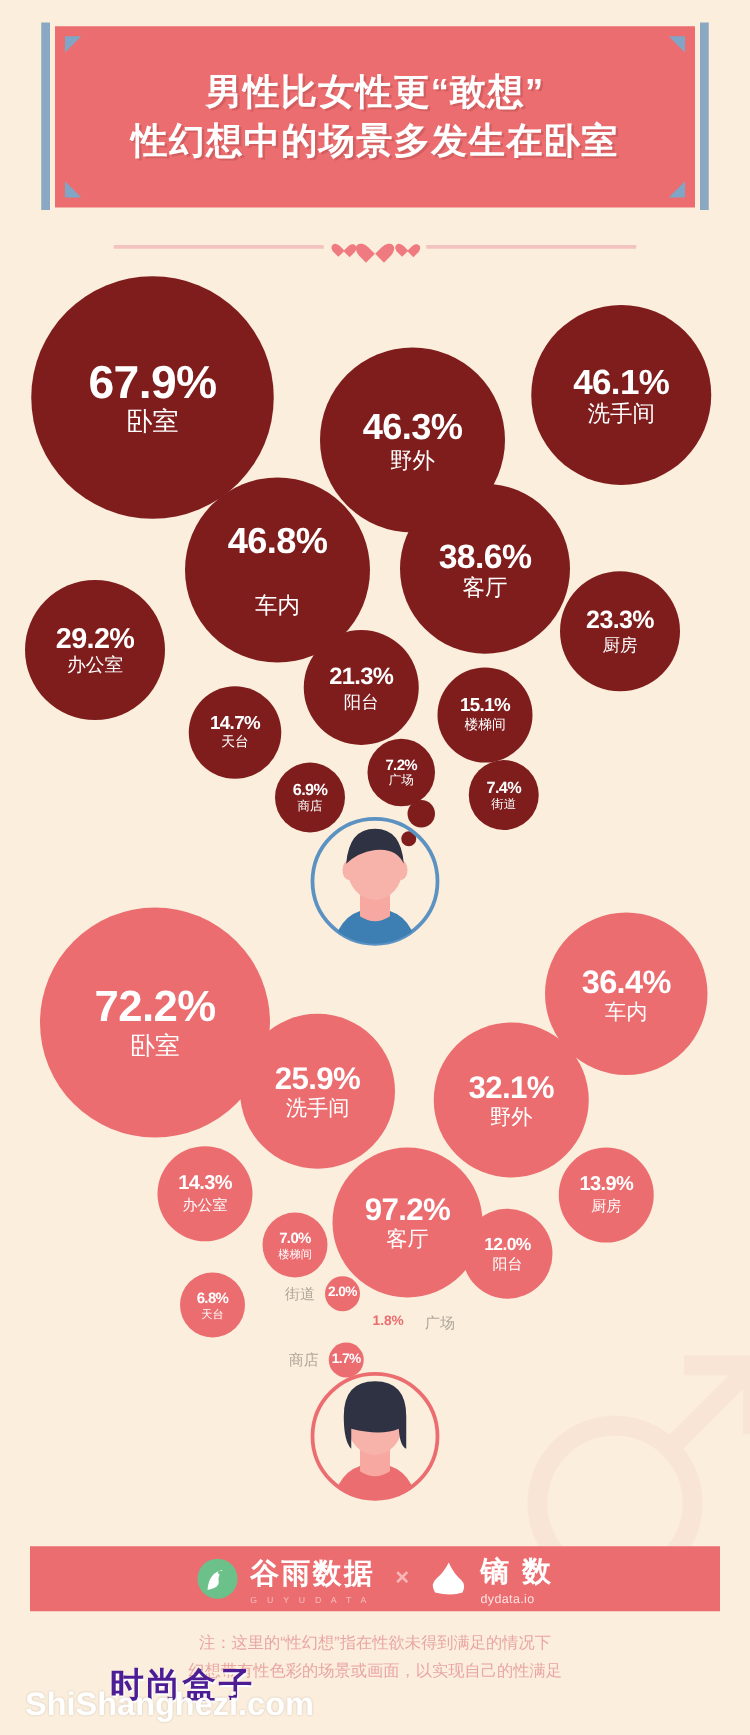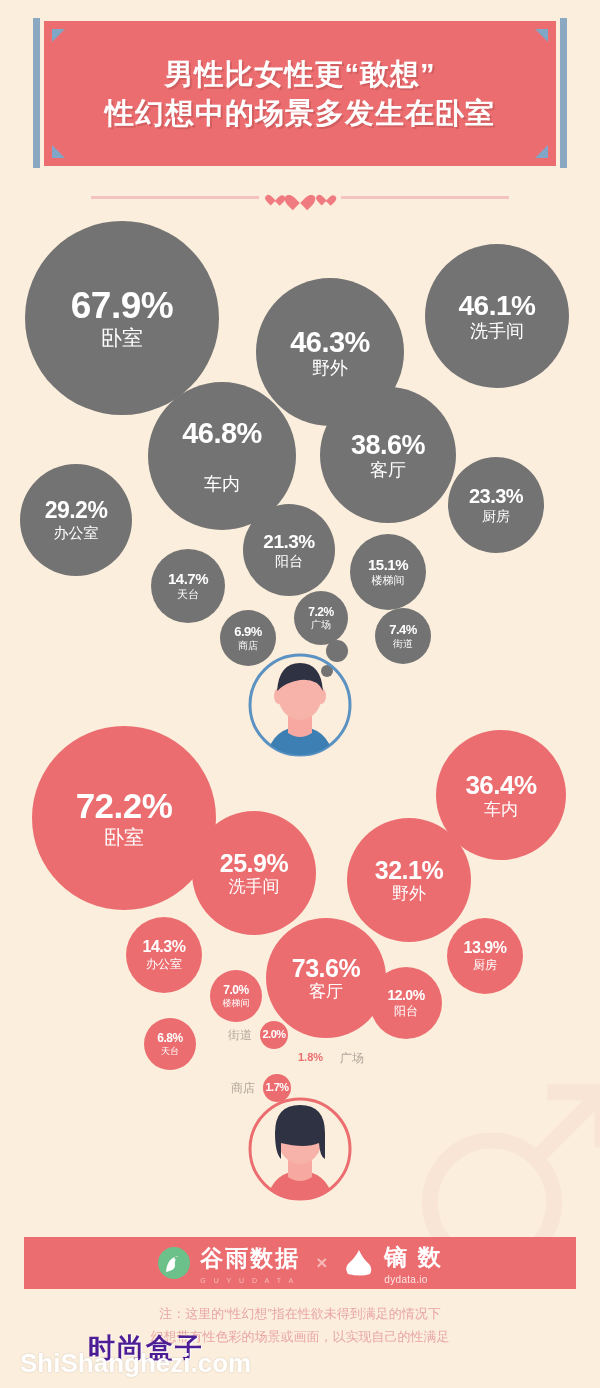--- a/index.html
+++ b/index.html
@@ -79,21 +79,21 @@
   
   .bubble-layer { position:absolute; left:0; top:0; width:600px; height:1388px; }
   .bubble {
     position:absolute;
     border-radius:50%;
     display:flex; flex-direction:column;
     align-items:center; justify-content:center;
     color:#ffffff; text-align:center;
     line-height:1.04;
   }
-  .bubble.blue { background:#737373; }
+  .bubble.blue { background:#7f1d1d; }
   .bubble.pink { background:#ec6d70; }
   .bubble .pct   { font-weight:bold; letter-spacing:-.5px; }
   .bubble .place { font-weight:normal; margin-top:2px; }
 
   
   .out-label {
     position:absolute;
     font-size:12px;
     color:#b0a79b;
     white-space:nowrap;
@@ -235,21 +235,21 @@
       </div>
       <div class="bubble pink" style="left: 192px; top: 811px; width: 124px; height: 124px;">
         <span class="pct" style="font-size: 25px;">25.9%</span>
         <span class="place" style="font-size: 17px;">洗手间</span>
       </div>
       <div class="bubble pink" style="left: 347px; top: 818px; width: 124px; height: 124px;">
         <span class="pct" style="font-size: 25px;">32.1%</span>
         <span class="place" style="font-size: 17px;">野外</span>
       </div>
       <div class="bubble pink" style="left: 266px; top: 918px; width: 120px; height: 120px;">
-        <span class="pct" style="font-size: 25px;">73.6%</span>
+        <span class="pct" style="font-size: 25px;">97.2%</span>
         <span class="place" style="font-size: 17px;">客厅</span>
       </div>
       <div class="bubble pink" style="left: 126px; top: 917px; width: 76px; height: 76px;">
         <span class="pct" style="font-size: 16px;">14.3%</span>
         <span class="place" style="font-size: 12px;">办公室</span>
       </div>
       <div class="bubble pink" style="left: 447px; top: 918px; width: 76px; height: 76px;">
         <span class="pct" style="font-size: 16px;">13.9%</span>
         <span class="place" style="font-size: 12px;">厨房</span>
       </div>

